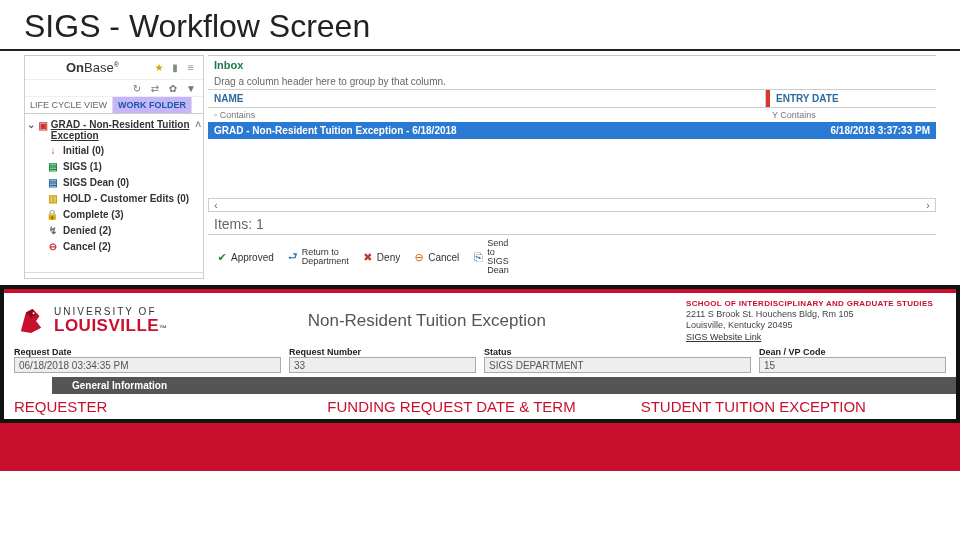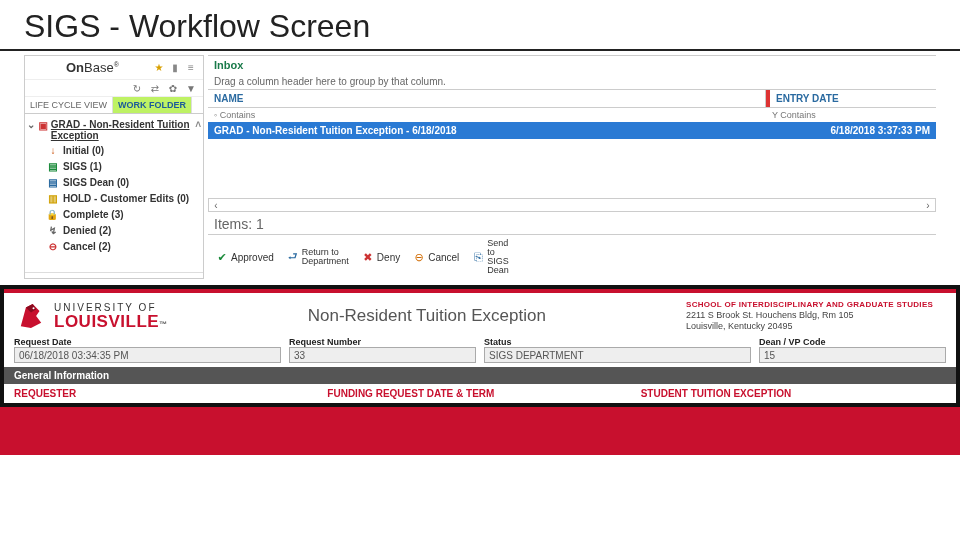--- a/index.html
+++ b/index.html
@@ -6,21 +6,21 @@
   body { font-family: "Segoe UI", Arial, sans-serif; background: #fff; width: 960px; height: 540px; overflow: hidden; font-size: 11px; color: #333; }
   .slide-title { font-size: 32px; font-weight: 300; padding: 8px 12px 4px 24px; border-bottom: 2px solid #222; color: #222; }
   .app { display: flex; gap: 4px; padding: 4px 24px 0 24px; height: 228px; }
   .sidebar { width: 180px; border: 1px solid #ccc; background: #fff; display: flex; flex-direction: column; }
   .brand { display: flex; align-items: center; gap: 4px; padding: 4px 6px; border-bottom: 1px solid #eee; font-size: 13px; }
   .brand b { font-weight: 700; color: #333; margin-left: 35px; }
   .brand-icons { display: flex; gap: 4px; margin-left: auto; color: #888; }
   .toolbar-mini { display: flex; gap: 6px; justify-content: flex-end; padding: 2px 6px; color: #777; font-size: 10px; border-bottom: 1px solid #eee; }
   .tabs { display: flex; font-size: 9px; border-bottom: 1px solid #ccc; }
   .tab { padding: 3px 5px; color: #666; border-right: 1px solid #ddd; }
-  .tab.active { background: #bef264; color: #1a5a9a; font-weight: 600; }
+  .tab.active { background: #c4b5fd; color: #1a5a9a; font-weight: 600; }
   .tree { padding: 4px 2px; font-size: 10px; overflow: auto; flex: 1; }
   .tree-root { display: flex; align-items: flex-start; gap: 3px; font-weight: 700; padding: 1px 0; }
   .tree-root .chev { color: #666; width: 10px; }
   .tree-children { margin-left: 20px; }
   .tree-item { display: flex; align-items: center; gap: 4px; padding: 2px 0; font-weight: 600; }
   .ic { width: 12px; height: 12px; display: inline-flex; align-items: center; justify-content: center; font-size: 10px; }
   .col-down { color: #c74a00; }
   .col-doc { color: #1a8a3a; }
   .col-doc2 { color: #2a6aa0; }
   .col-hold { color: #d0a000; }
@@ -65,23 +65,23 @@
   .uni .l2 { font-size: 17px; font-weight: 800; color: #c8102e; letter-spacing: 0.5px; }
   .form-title { flex: 1; text-align: center; font-size: 17px; color: #555; font-weight: 400; }
   .dept { width: 260px; font-size: 9px; color: #444; line-height: 1.25; }
   .dept .d1 { color: #c8102e; font-weight: 700; font-size: 8px; letter-spacing: 0.3px; }
   .dept .link { text-decoration: underline; color: #333; }
   .field-row { display: flex; padding: 0 10px 4px 10px; gap: 8px; }
   .field { flex: 1; }
   .field.short { flex: 0.7; }
   .flabel { font-size: 9px; font-weight: 700; color: #222; }
   .finput { border: 1px solid #aaa; background: #eee; color: #555; font-size: 10px; padding: 2px 4px; height: 16px; }
-  .section-h { background: #555; color: #fff; font-size: 10px; font-weight: 700; padding: 3px 10px; }
+  .section-h { background: #555; color: #fff; font-size: 10px; font-weight: 700; padding: 3px 20px; margin-left: 48px; }
   .col3 { display: flex; padding: 4px 10px; gap: 8px; }
-  .col3 > div { flex: 1; font-size: 10px; font-weight: 700; color: #c8102e; }
+  .col3 > div { flex: 1; font-size: 15px; font-weight: 400; color: #c8102e; }
   .bigred { height: 52px; background: #c8102e; border-top: 4px solid #111; margin-top: 0; }
 </style>
 </head>
 <body>
 
 <div class="slide-title">SIGS - Workflow Screen</div>
 
 <div class="app">
   <div class="sidebar">
     <div class="brand">
@@ -210,20 +210,21 @@
       <div class="uni">
         <div class="l1">UNIVERSITY OF</div>
         <div class="l2"><span>LOUISVILLE</span><span style="font-size:8px;color:#555">™</span></div>
       </div>
     </div>
     <div class="form-title">Non-Resident Tuition Exception</div>
     <div class="dept">
       <div class="d1">SCHOOL OF INTERDISCIPLINARY AND GRADUATE STUDIES</div>
       <div>2211 S Brook St. Houchens Bldg, Rm 105</div>
       <div>Louisville, Kentucky 20495</div>
+      <div class="link">SIGS Website Link</div>
     </div>
   </div>
   <div class="field-row">
     <div class="field">
       <div class="flabel">Request Date</div>
       <div class="finput">06/18/2018 03:34:35 PM</div>
     </div>
     <div class="field short">
       <div class="flabel">Request Number</div>
       <div class="finput">33</div>

